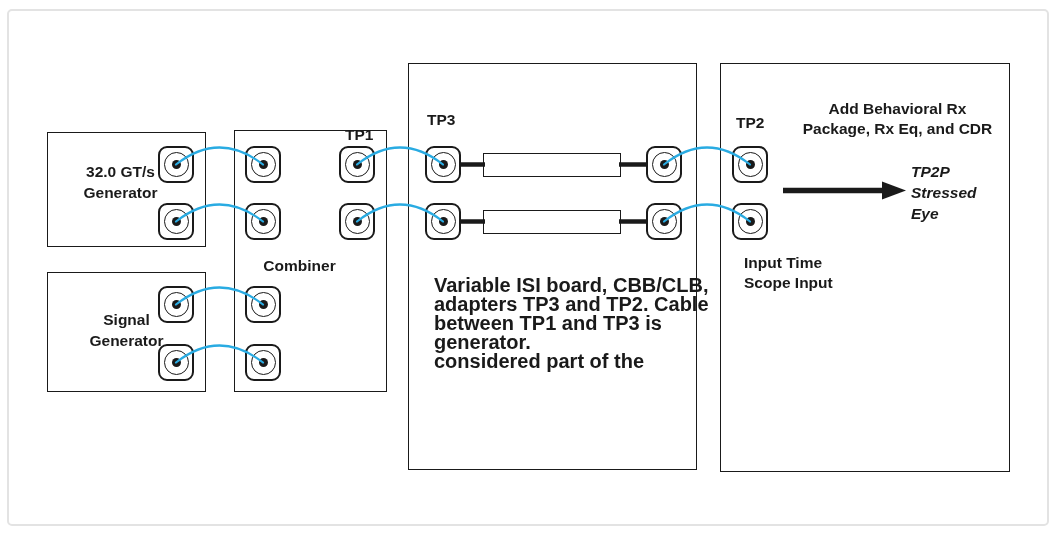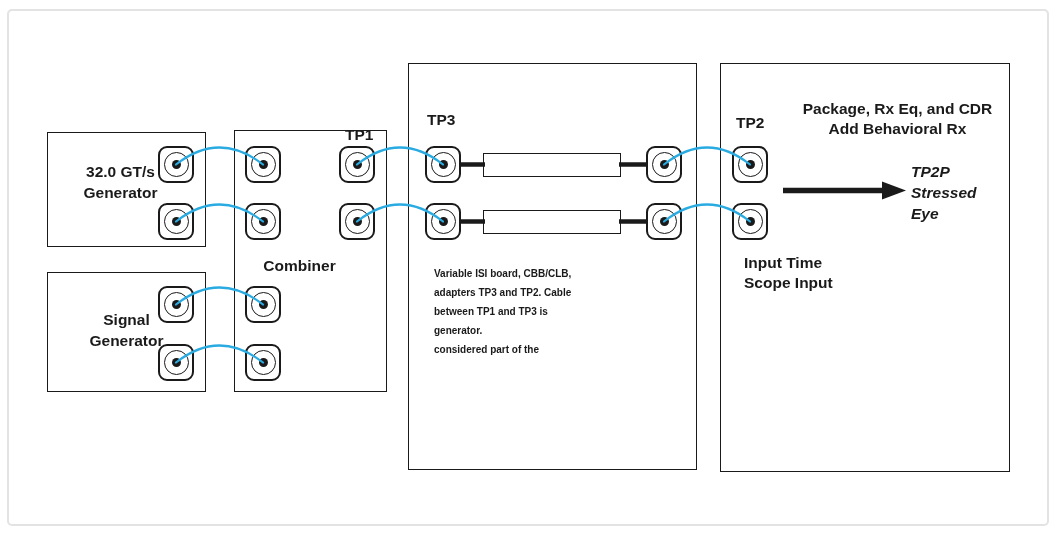--- a/index.html
+++ b/index.html
@@ -61,24 +61,25 @@
     font-size: 15.5px;
     line-height: 21px;
     white-space: nowrap;
     z-index: 4;
   }
   .lbl.center { text-align: center; }
   .lbl.small-lh { line-height: 20px; }
   .note {
     position: absolute;
     font-weight: 700;
-    font-size: 10px;
+    font-size: 20px;
     line-height: 19px;
     white-space: nowrap;
     z-index: 4;
+    margin-top: 12px;
   }
   svg.overlay {
     position: absolute;
     left: 0; top: 0;
     width: 1057px; height: 535px;
     z-index: 5;
     pointer-events: none;
   }
 </style>
 </head>
@@ -196,22 +197,22 @@
 
   <div class="lbl center" style="left:234px; top:255px; width:131px;">Combiner</div>
 
   <div class="lbl" style="left:345px; top:124px;text-align:right;">TP1</div>
 
   <div class="lbl" style="left:427px; top:109px;">TP3</div>
 
   <div class="lbl" style="left:736px; top:112px;">TP2</div>
 
   <div class="lbl center small-lh" style="left:790px; top:99px; width:215px;">
+    <div>Add Behavioral Rx</div>
     <div>Package, Rx Eq, and CDR</div>
-    <div>Add Behavioral Rx</div>
   </div>
 
   <div class="lbl" style="left:911px; top:161px;font-style:italic;">
     <div>TP2P</div>
     <div>Stressed</div>
     <div>Eye</div>
   </div>
 
   <div class="lbl small-lh" style="left:744px; top:253px;">
     <div>Input Time</div>

